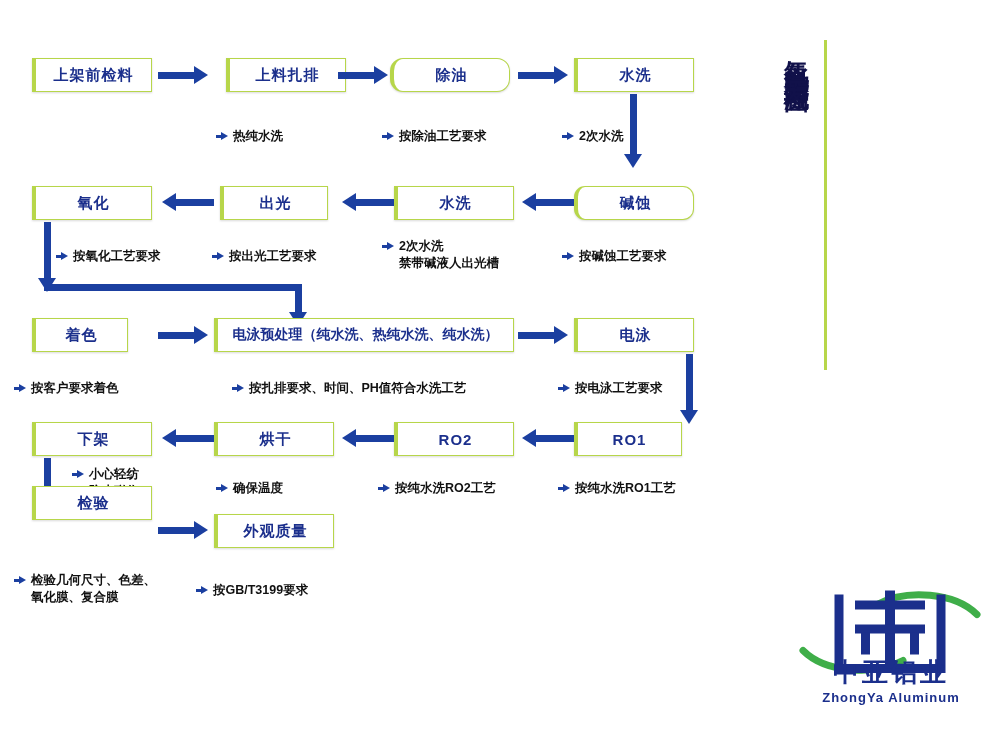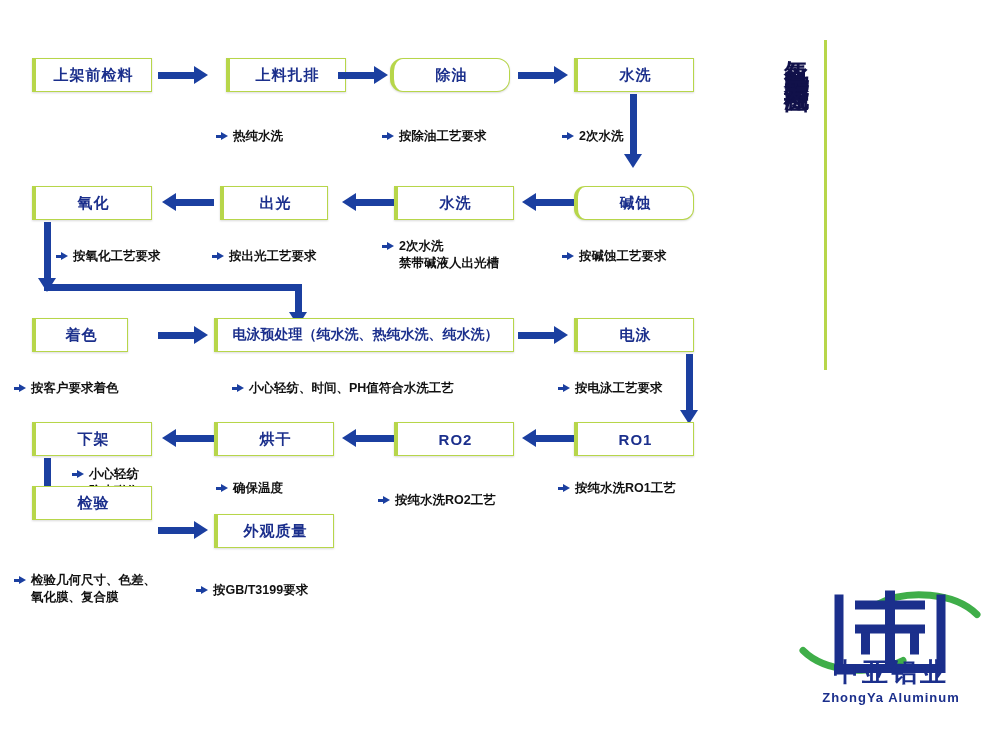--- a/index.html
+++ b/index.html
@@ -260,31 +260,31 @@
 
   <div class="arrow arrow-v" style="left:686px; top:354px; height:58px;"></div>
   <div class="head head-down" style="left:680px; top:410px;"></div>
 
   <div class="note" style="left:14px;  top:380px; width:180px;">
     <span class="bullet"></span>
     <span>按客户要求着色</span>
   </div>
   <div class="note" style="left:232px; top:380px; width:330px;">
     <span class="bullet"></span>
-    <span>小心轻纺、时间、PH值符合水洗工艺</span>
+    <span>按扎排要求、时间、PH值符合水洗工艺</span>
   </div>
   <div class="note" style="left:558px; top:380px; width:180px;">
     <span class="bullet"></span>
     <span>按电泳工艺要求</span>
   </div>
 
   <div class="node" style="left:32px;  top:422px; width:120px;">下架</div>
   <div class="node" style="left:214px; top:422px; width:120px;">烘干</div>
   <div class="node" style="left:394px; top:422px; width:120px;">RO2</div>
-  <div class="node" style="left:574px; top:422px; width:120px;">RO1</div>
+  <div class="node" style="left:574px; top:422px; width:108px;">RO1</div>
 
   <div class="arrow arrow-h" style="left:176px; top:435px; width:38px;"></div>
   <div class="head head-left" style="left:162px; top:429px;"></div>
 
   <div class="arrow arrow-h" style="left:356px; top:435px; width:38px;"></div>
   <div class="head head-left" style="left:342px; top:429px;"></div>
 
   <div class="arrow arrow-h" style="left:536px; top:435px; width:38px;"></div>
   <div class="head head-left" style="left:522px; top:429px;"></div>
 
@@ -293,21 +293,21 @@
 
   <div class="note" style="left:72px;  top:466px; width:150px;">
     <span class="bullet"></span>
     <span>小心轻纺
 防止碰伤</span>
   </div>
   <div class="note" style="left:216px; top:480px; width:150px;">
     <span class="bullet"></span>
     <span>确保温度</span>
   </div>
-  <div class="note" style="left:378px; top:492px; width:190px;">
+  <div class="note" style="left:378px; top:480px; width:190px;">
     <span class="bullet"></span>
     <span>按纯水洗RO2工艺</span>
   </div>
   <div class="note" style="left:558px; top:480px; width:190px;">
     <span class="bullet"></span>
     <span>按纯水洗RO1工艺</span>
   </div>
 
   <div class="node" style="left:32px;  top:486px; width:120px;">检验</div>
   <div class="node" style="left:214px; top:514px; width:120px;">外观质量</div>

